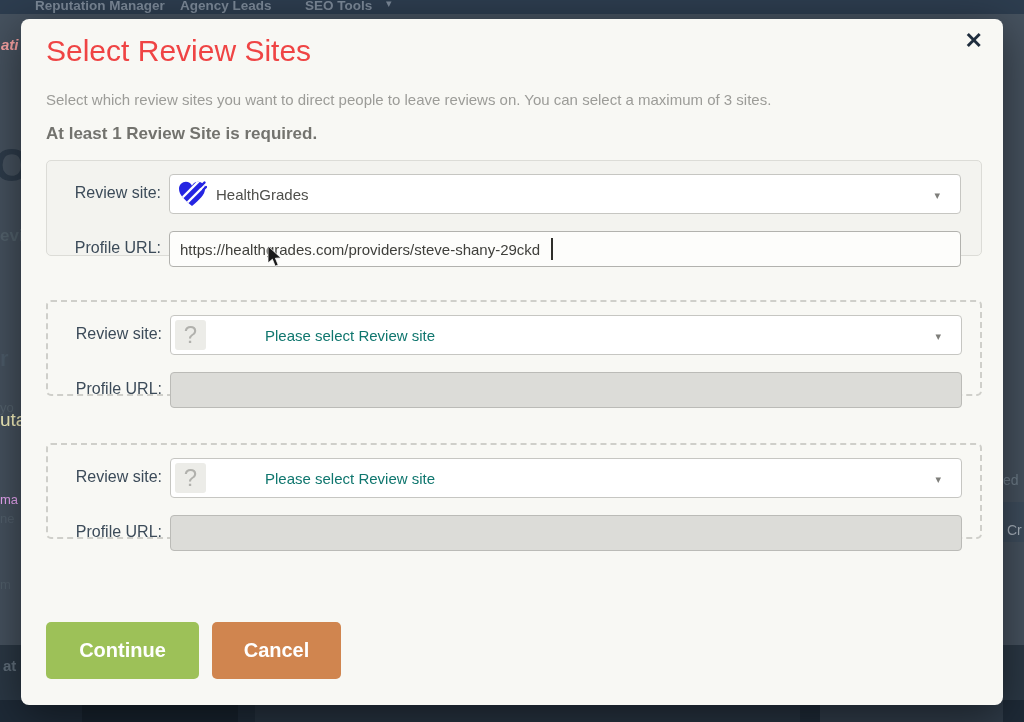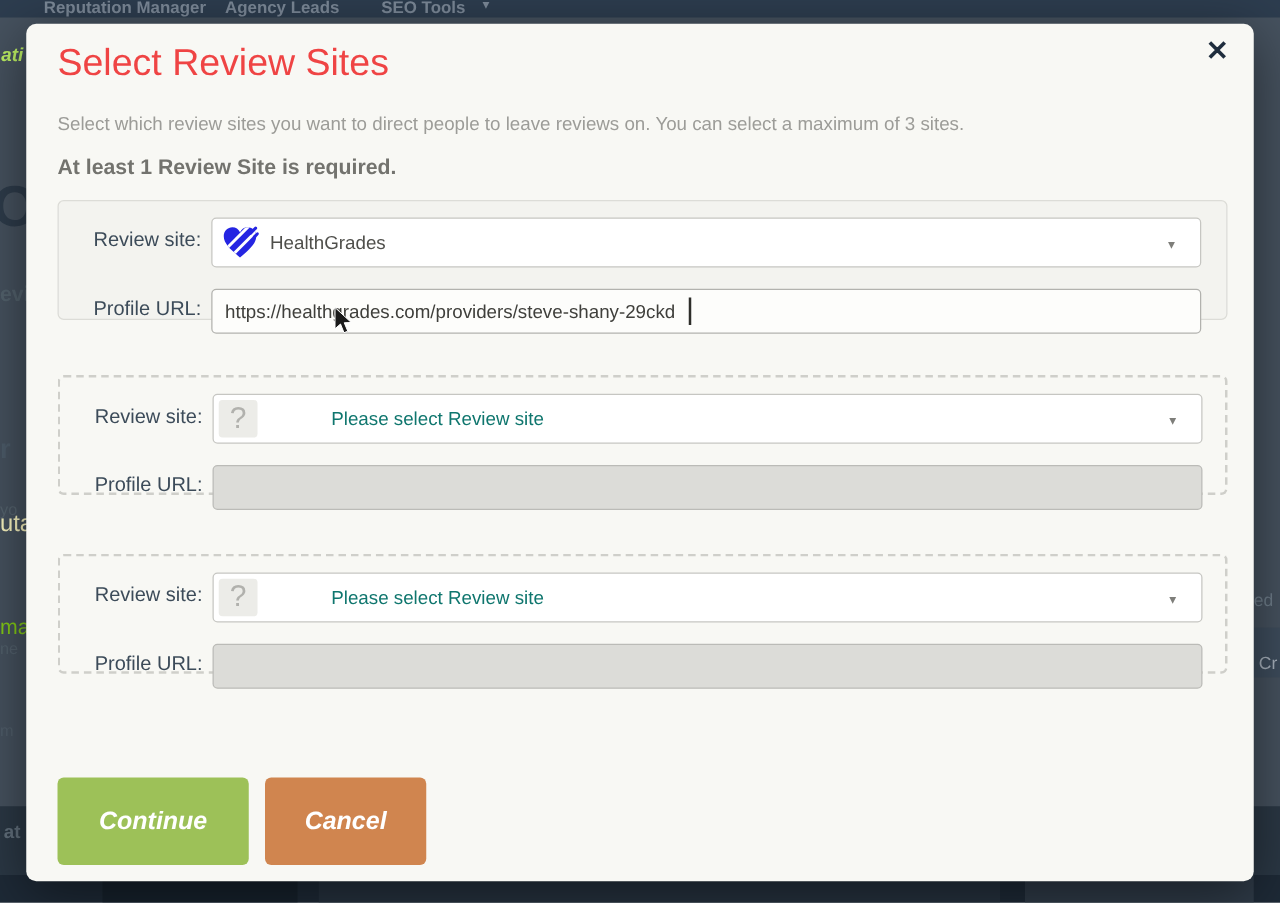--- a/index.html
+++ b/index.html
@@ -15,27 +15,27 @@
   .n0{left:35px}.n1{left:180px}.n2{left:305px}
   .nav-caret{position:absolute;left:386px;top:-3px;font-size:11px;color:#7b8897;}
   .bottom-band{position:absolute;left:0;top:645px;width:1024px;height:77px;background:#2b3845;}
   .bottom-strip{position:absolute;left:0;top:700px;width:1024px;height:22px;background:#1e2a37;}
   .block{position:absolute;top:700px;height:22px;}
   .blockA{left:82px;width:156px;background:#17222d;}
   .blockB{left:255px;width:545px;background:#26323f;}
   .blockC{left:820px;width:183px;background:#2f3b48;}
   .right-band{position:absolute;left:1001px;top:502px;width:23px;height:40px;background:#3e4d5d;}
   .frag{position:absolute;white-space:nowrap;}
-  .f0{left:1px;top:36px;font-style:italic;font-weight:bold;font-size:15px;color:#bef264;}
+  .f0{left:1px;top:36px;font-style:italic;font-weight:bold;font-size:15px;color:#fca5a5;}
   .f1{left:-6px;top:138px;font-weight:bold;font-size:46px;color:#2e3c4b;}
   .f2{left:0;top:226px;font-size:17px;font-weight:bold;color:#54636e;}
   .f3{left:0;top:346px;font-size:22px;font-weight:bold;color:#4d5c6a;}
   .f4{left:0;top:400px;font-size:13px;color:#56646f;}
   .f5{left:0;top:409px;font-size:19px;color:#fef9c3;}
-  .f6{left:0;top:492px;font-size:17px;color:#84cc16;}
+  .f6{left:0;top:492px;font-size:13px;color:#f0abfc;}
   .f7{left:0;top:511px;font-size:13px;color:#53616d;}
   .f8{left:0;top:577px;font-size:13px;color:#515f6b;}
   .f9{left:3px;top:657px;font-weight:bold;font-size:15px;color:#62707d;}
   .f10{left:1003px;top:472px;font-size:14px;color:#6f7e8b;}
   .f11{left:1007px;top:512px;font-weight:normal;font-size:14px;color:#a9b3be;margin-top:10px;}
 
   
   .modal{
     position:absolute;left:21px;top:19px;width:982px;height:686px;
     background:#f8f8f4;border-radius:8px;
@@ -63,22 +63,22 @@
   .qmark{position:absolute;left:4px;top:4px;width:31px;height:30px;background:#ececе8;background:#ececE8;
     border-radius:3px;color:#b1b1ad;font-size:24px;text-align:center;line-height:30px;}
   .select-caret{position:absolute;right:20px;top:14px;font-size:11px;color:#7e7e7a;}
 
   .url-input{position:absolute;left:122px;top:70px;width:792px;height:36px;box-sizing:border-box;
     background:#fdfdfb;border:1px solid #b2b2ae;border-radius:4px;padding:0 10px;
     font-family:"Liberation Sans", sans-serif;font-size:15px;color:#3f3f3b;outline:none;}
   .url-input.disabled{background:#dcdcd8;border:1px solid #bbbbb7;}
   .caret-bar{position:absolute;left:504px;top:77px;width:2px;height:22px;background:#2e2e2a;}
 
-  .btn{position:absolute;top:603px;height:70px;border:none;border-radius:5px;color:#ffffff;
-    font-family:"Liberation Sans", sans-serif;font-size:20px;font-weight:bold;cursor:pointer;font-style:italic;}
+  .btn{position:absolute;top:603px;height:57px;border:none;border-radius:5px;color:#ffffff;
+    font-family:"Liberation Sans", sans-serif;font-size:20px;font-weight:bold;cursor:pointer;}
   .btn-continue{left:25px;width:153px;background:#9dc158;}
   .btn-cancel{left:191px;width:129px;background:#d0854f;}
 
   .cursor-arrow{position:absolute;left:266px;top:245px;width:18px;height:24px;pointer-events:none;}
 </style>
 </head>
 <body>
 
 <div class="backdrop">
   <div class="navbar">

